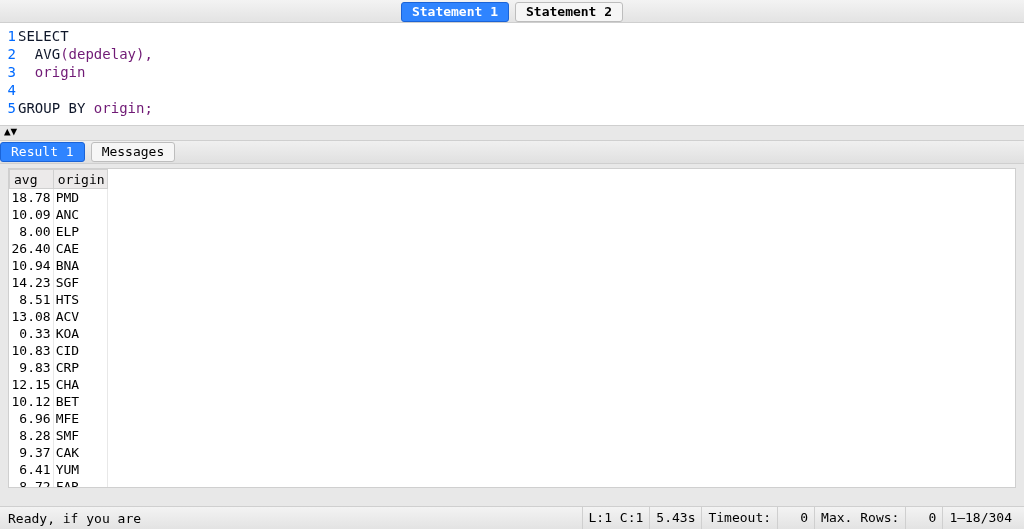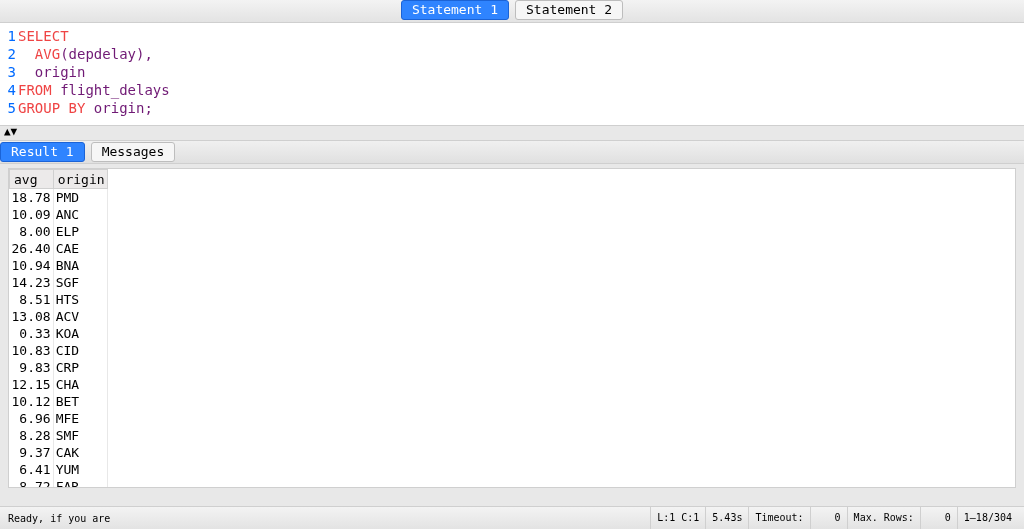--- a/index.html
+++ b/index.html
@@ -12,22 +12,23 @@
     background: #e8e8e8;
     color: #000;
     overflow: hidden;
   }
   .tabbar {
     height: 22px;
     background: linear-gradient(#f3f3f3, #e3e3e3);
     border-bottom: 1px solid #cfcfcf;
     display: flex;
     justify-content: center;
-    align-items: flex-start;
+    align-items: flex-end;
     gap: 6px;
+    font-weight: bold;
   }
   .tab {
     padding: 0 10px;
     height: 18px;
     line-height: 18px;
     border: 1px solid #bdbdbd;
     background: #f6f6f6;
     border-radius: 3px;
     font-size: 13px;
     cursor: pointer;
@@ -51,21 +52,21 @@
     line-height: 18px;
     white-space: pre;
   }
   .gutter {
     width: 16px;
     text-align: right;
     color: #006aff;
     padding-right: 2px;
     user-select: none;
   }
-  .kw   { color: #ef4444; }
+  .kw   { color: #0f172a; }
   .txt  { color: #701a75; }
   .splitter {
     height: 14px;
     background: #e8e8e8;
     font-size: 11px;
     line-height: 12px;
     color: #000;
     padding-left: 4px;
     user-select: none;
     cursor: row-resize;
@@ -110,21 +111,21 @@
   }
   table.grid td.num { text-align: right; }
   .statusbar {
     position: absolute;
     left: 0; right: 0; bottom: 0;
     height: 22px;
     background: linear-gradient(#f3f3f3, #e3e3e3);
     border-top: 1px solid #cfcfcf;
     display: flex;
     align-items: center;
-    font-size: 10px;
+    font-size: 13px;
     padding: 0 6px;
   }
   .statusbar .spacer { flex: 1; }
   .statusbar .cell {
     padding: 0 6px;
     border-left: 1px solid #cfcfcf;
     height: 22px;
     line-height: 22px;
   }
   .statusbar .cell:first-child,
@@ -135,21 +136,21 @@
 
 <div class="tabbar" id="top-tabbar">
     <div class="tab active">Statement 1</div>
     <div class="tab">Statement 2</div>
   </div>
 
 <div class="editor" id="editor">
     <div class="line"><span class="gutter">1</span><span><span class="kw">SELECT</span></span></div>
     <div class="line"><span class="gutter">2</span><span><span class="txt">  </span><span class="kw">AVG</span><span class="txt">(depdelay),</span></span></div>
     <div class="line"><span class="gutter">3</span><span><span class="txt">  origin</span></span></div>
-    <div class="line"><span class="gutter">4</span><span><span class="kw">FROM</span><span class="txt"> flight_delays</span></span></div>
+    <div class="line"><span class="gutter">4</span></div>
     <div class="line"><span class="gutter">5</span><span><span class="kw">GROUP BY</span><span class="txt"> origin;</span></span></div>
   </div>
 
 <div class="splitter">▲▼</div>
 
 <div class="result-tabbar" id="result-tabbar">
     <div class="tab active">Result 1</div>
     <div class="tab">Messages</div>
   </div>
 

